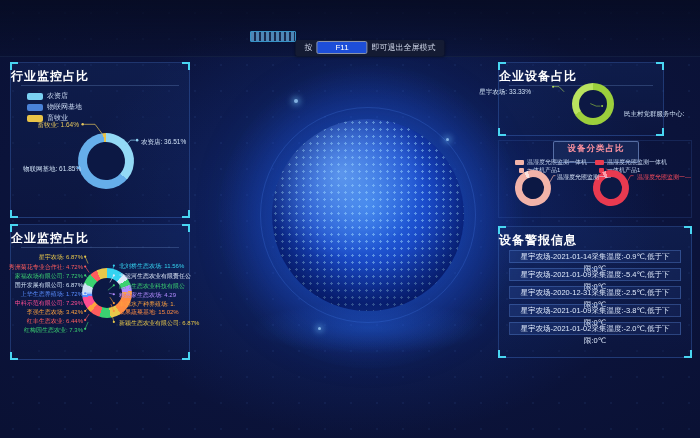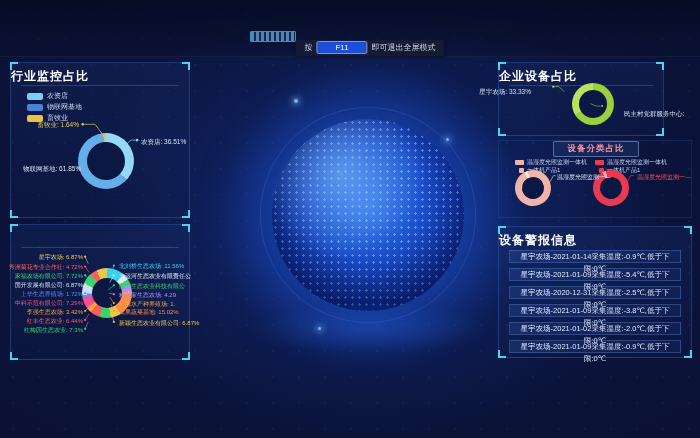--- a/index.html
+++ b/index.html
@@ -38,21 +38,21 @@
   .corner.br{right:-1px;bottom:-1px;border-left:none;border-top:none;}
   .legend-row{position:absolute;display:flex;align-items:center;gap:4px;}
   .swatch{width:16px;height:7px;border-radius:2px;}
   .legend-label{font-size:7px;color:#c6d5ee;white-space:nowrap;}
   .donut{position:absolute;border-radius:50%;}
   .hole{position:absolute;border-radius:50%;background:#0c1844;}
   .callout{position:absolute;font-size:6.5px;color:#cfe0f5;white-space:nowrap;}
   .callout.r{text-align:right;}
   .leads{position:absolute;inset:0;pointer-events:none;}
   
-  .chip{position:absolute;left:54px;top:0;width:86px;height:16px;line-height:13px;text-align:center;border:1px solid rgba(140,170,230,.55);background:rgba(30,50,100,.55);font-size:8.5px;font-weight:bold;color:#ff93a0;border-radius:2px;letter-spacing:1px;}
+  .chip{position:absolute;left:54px;top:0;width:86px;height:22px;line-height:13px;text-align:center;border:1px solid rgba(140,170,230,.55);background:rgba(30,50,100,.55);font-size:8.5px;font-weight:bold;color:#ff93a0;border-radius:2px;letter-spacing:1px;}
   .mini-legend{position:absolute;display:flex;align-items:center;gap:3px;}
   .mini-swatch{width:9px;height:5px;border-radius:1px;}
   .mini-label{font-size:6px;color:#c6d5ee;white-space:nowrap;}
   
   .alarm-list{position:absolute;left:10px;right:10px;top:23px;}
   .alarm-row{height:13px;line-height:12px;margin-bottom:5px;text-align:center;font-size:7.5px;color:#dde8fb;
     border:1px solid rgba(95,140,220,.35);background:linear-gradient(90deg,rgba(55,95,185,.24),rgba(40,70,150,.16));}
 </style>
 </head>
 <body>
@@ -105,20 +105,21 @@
       <circle cx="68" cy="106" r="1.3" fill="#66aeea"></circle>
         <polyline points="70,106 75,108 79,111" fill="none" stroke="#66aeea" stroke-width="0.7"></polyline>
     </svg>
   </div>
 
   <div class="panel" style="left:10px;top:224px;width:180px;height:136px;">
     <i class="corner tl"></i>
       <i class="corner tr"></i>
       <i class="corner bl"></i>
       <i class="corner br"></i>
+    <div class="panel-title">企业监控占比</div>
     <div class="divider"></div>
     <div class="donut" style="left: 71px; top: 43px; width: 50px; height: 50px; background: conic-gradient(rgb(53, 211, 240) 0deg, rgb(53, 211, 240) 41.6202deg, rgb(223, 233, 250) 41.6202deg, rgb(223, 233, 250) 56.0216deg, rgb(59, 210, 113) 56.0216deg, rgb(59, 210, 113) 70.423deg, rgb(179, 140, 255) 70.423deg, rgb(179, 140, 255) 85.8686deg, rgb(255, 162, 62) 85.8686deg, rgb(255, 162, 62) 92.7093deg, rgb(255, 140, 66) 92.7093deg, rgb(255, 140, 66) 146.787deg, rgb(232, 200, 74) 146.787deg, rgb(232, 200, 74) 171.521deg, rgb(59, 210, 113) 171.521deg, rgb(59, 210, 113) 197.804deg, rgb(255, 93, 93) 197.804deg, rgb(255, 93, 93) 220.99deg, rgb(255, 162, 62) 220.99deg, rgb(255, 162, 62) 233.303deg, rgb(255, 77, 147) 233.303deg, rgb(255, 77, 147) 259.55deg, rgb(90, 141, 255) 259.55deg, rgb(90, 141, 255) 265.743deg, rgb(207, 224, 245) 265.743deg, rgb(207, 224, 245) 290.477deg, rgb(59, 210, 113) 290.477deg, rgb(59, 210, 113) 318.272deg, rgb(255, 93, 93) 318.272deg, rgb(255, 93, 93) 335.266deg, rgb(232, 200, 74) 335.266deg, rgb(232, 200, 74) 360deg);">
         <i class="hole" style="inset:10px;"></i>
       </div>
     <div class="callout r" style="right: 106px; top: 28px; font-size: 6px; color: rgb(232, 200, 74);">星宇农场: 6.87%</div>
     <div class="callout r" style="right: 106px; top: 38px; font-size: 6px; color: rgb(255, 93, 93);">秀洲菊花专业合作社: 4.72%</div>
     <div class="callout r" style="right: 106px; top: 47px; font-size: 6px; color: rgb(59, 210, 113);">家福农场有限公司: 7.72%</div>
     <div class="callout r" style="right: 106px; top: 56px; font-size: 6px; color: rgb(207, 224, 245);">国开发展有限公司: 6.87%</div>
     <div class="callout r" style="right: 106px; top: 65px; font-size: 6px; color: rgb(90, 141, 255);">上华生态养殖场: 1.72%</div>
     <div class="callout r" style="right: 106px; top: 74px; font-size: 6px; color: rgb(255, 77, 147);">中科示范有限公司: 7.29%</div>
@@ -227,16 +228,15 @@
       <i class="corner tr"></i>
       <i class="corner bl"></i>
       <i class="corner br"></i>
     <div class="panel-title">设备警报信息</div>
     <div class="alarm-list">
       <div class="alarm-row">星宇农场-2021-01-14采集温度:-0.9℃,低于下限:0℃</div>
       <div class="alarm-row">星宇农场-2021-01-09采集温度:-5.4℃,低于下限:0℃</div>
       <div class="alarm-row">星宇农场-2020-12-31采集温度:-2.5℃,低于下限:0℃</div>
       <div class="alarm-row">星宇农场-2021-01-09采集温度:-3.8℃,低于下限:0℃</div>
       <div class="alarm-row">星宇农场-2021-01-02采集温度:-2.0℃,低于下限:0℃</div>
-      <div class="alarm-row">星宇农场-2021-01-09采集温度:-0.9℃,低于下限:0℃</div>
     </div>
   </div>
 </div>
 
 </body></html>

